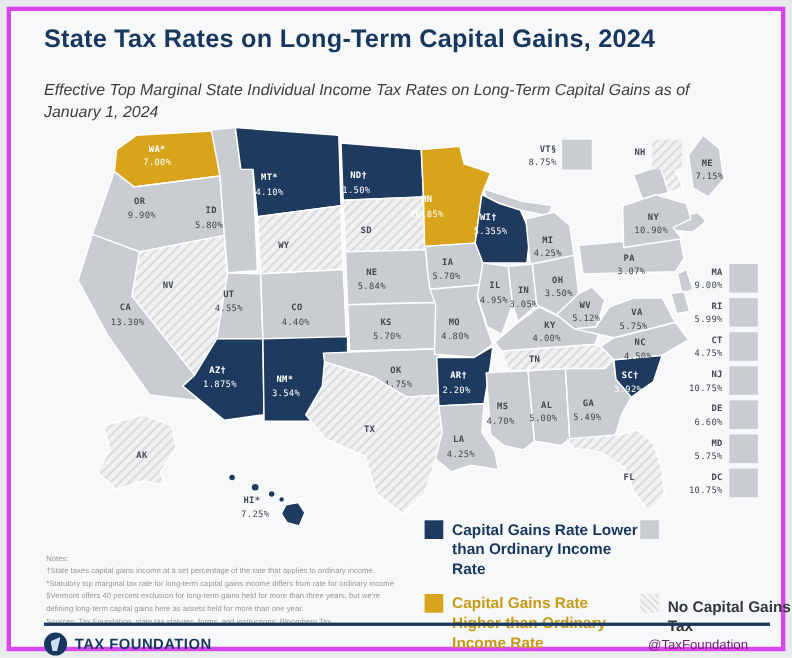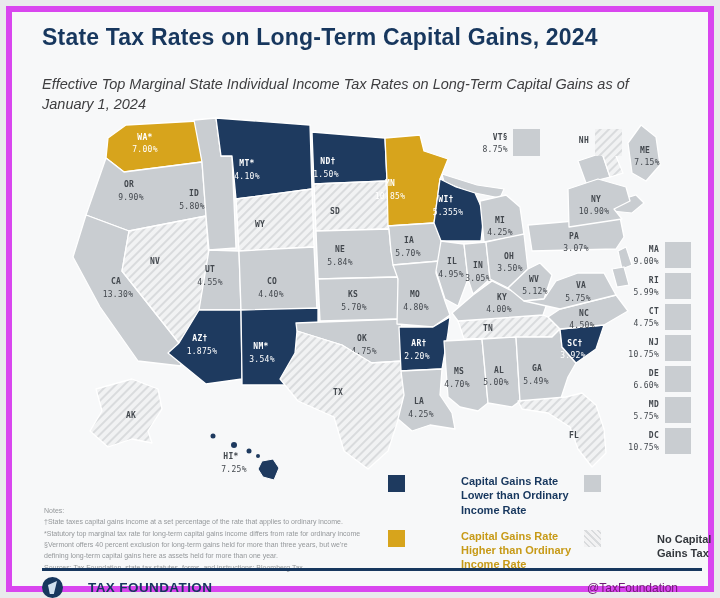--- a/index.html
+++ b/index.html
@@ -1,34 +1,34 @@
 <!DOCTYPE html>
 <html><head>
 <meta charset="utf-8">
 <style>
   html,body{margin:0;padding:0;}
   body{width:720px;height:598px;background:#e9eaec;position:relative;
        font-family:"Liberation Sans", sans-serif;overflow:hidden;}
   .card{position:absolute;left:6px;top:6px;right:6px;bottom:6px;
-        background:#f7f8f9;border:6px solid #d946ef;}
+        background:#f7f8f9;border:4px solid #d946ef;}
   .title{position:absolute;left:30px;top:12px;font-size:23px;font-weight:bold;
          color:#17375e;letter-spacing:.2px;}
   .subtitle{position:absolute;left:30px;top:46px;width:600px;font-size:14.5px;
             font-style:italic;color:#3e3e40;line-height:1.4;margin-top:16px;}
   svg.map{position:absolute;left:0;top:0;width:720px;height:598px;}
   .legend{position:absolute;left:376px;top:462px;width:336px;display:grid;
           grid-template-columns:196px 140px;grid-row-gap:12px;grid-column-gap:0;}
   .li{display:flex;gap:8px;align-items:flex-start;}
   .sw{width:17px;height:17px;flex:0 0 17px;margin-top:1px;}
-  .li .lt{font-size:11px;font-weight:bold;line-height:1.3;margin-left:48px;}
+  .li .lt{font-size:14px;font-weight:bold;line-height:1.3;}
   .sw.hatch{background:repeating-linear-gradient(45deg,#f2f2f3 0 3px,#d9dbdd 3px 4.5px);}
   .notes{position:absolute;left:32px;top:493px;width:340px;font-size:7px;
          color:#95989b;line-height:1.62;}
   .rule{position:absolute;left:30px;top:556px;width:660px;height:2.5px;background:#17375e;}
-  .brand{position:absolute;left:30px;top:565px;display:flex;align-items:center;gap:25px;}
+  .brand{position:absolute;left:30px;top:565px;display:flex;align-items:center;gap:7px;}
   .logo{width:21px;height:21px;border-radius:50%;background:#17375e;position:relative;}
   .logo::after{content:"";position:absolute;left:6px;top:4px;width:9px;height:13px;
                background:#cfe0ef;clip-path:polygon(0 30%,100% 0,65% 100%,20% 100%);}
   .brandtext{font-size:13.5px;font-weight:bold;color:#17375e;letter-spacing:.4px;}
   .handle{position:absolute;right:30px;top:569px;font-size:12px;color:#701a75;}
 </style>
 </head>
 <body>
 
 <div class="card">

